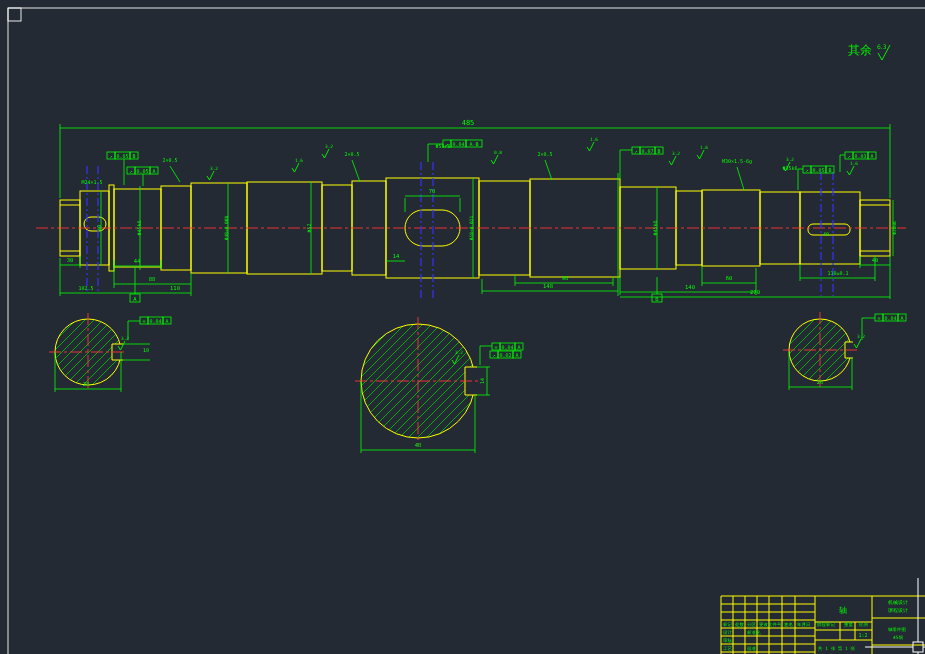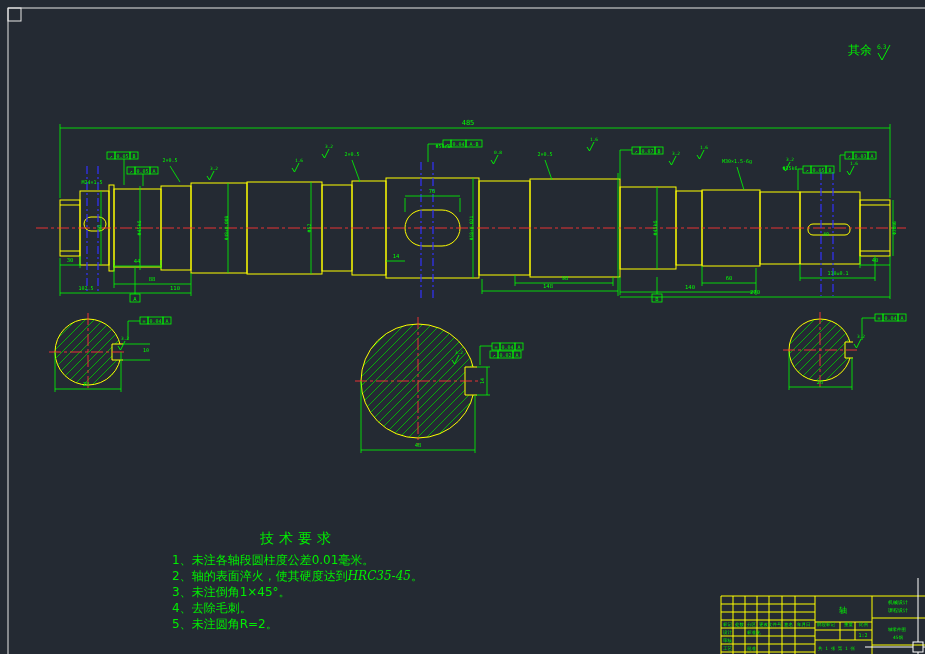--- a/index.html
+++ b/index.html
@@ -407,22 +407,14 @@
 </svg>
 
 <div class="surplus">
   <span>其余</span>
   <svg width="22" height="20">
     <path d="M3 11 l4 7 l8 -15" stroke="#00ef00" fill="none"></path>
     <text x="2" y="7" font-size="6" fill="#00ef00">6.3</text>
   </svg>
 </div>
 
-<div class="tech">
-  <div class="tech-title">技术要求</div>
-  <div class="tech-line"><span>1、未注各轴段圆柱度公差0.01毫米。</span></div>
-  <div class="tech-line"><span>2、轴的表面淬火，使其硬度达到</span><span class="hrc">HRC35-45</span><span>。</span></div>
-  <div class="tech-line"><span>3、未注倒角1×45°。</span></div>
-  <div class="tech-line"><span>4、去除毛刺。</span></div>
-  <div class="tech-line"><span>5、未注圆角R=2。</span></div>
+
 </div>
 
-</div>
-
 </body></html>

